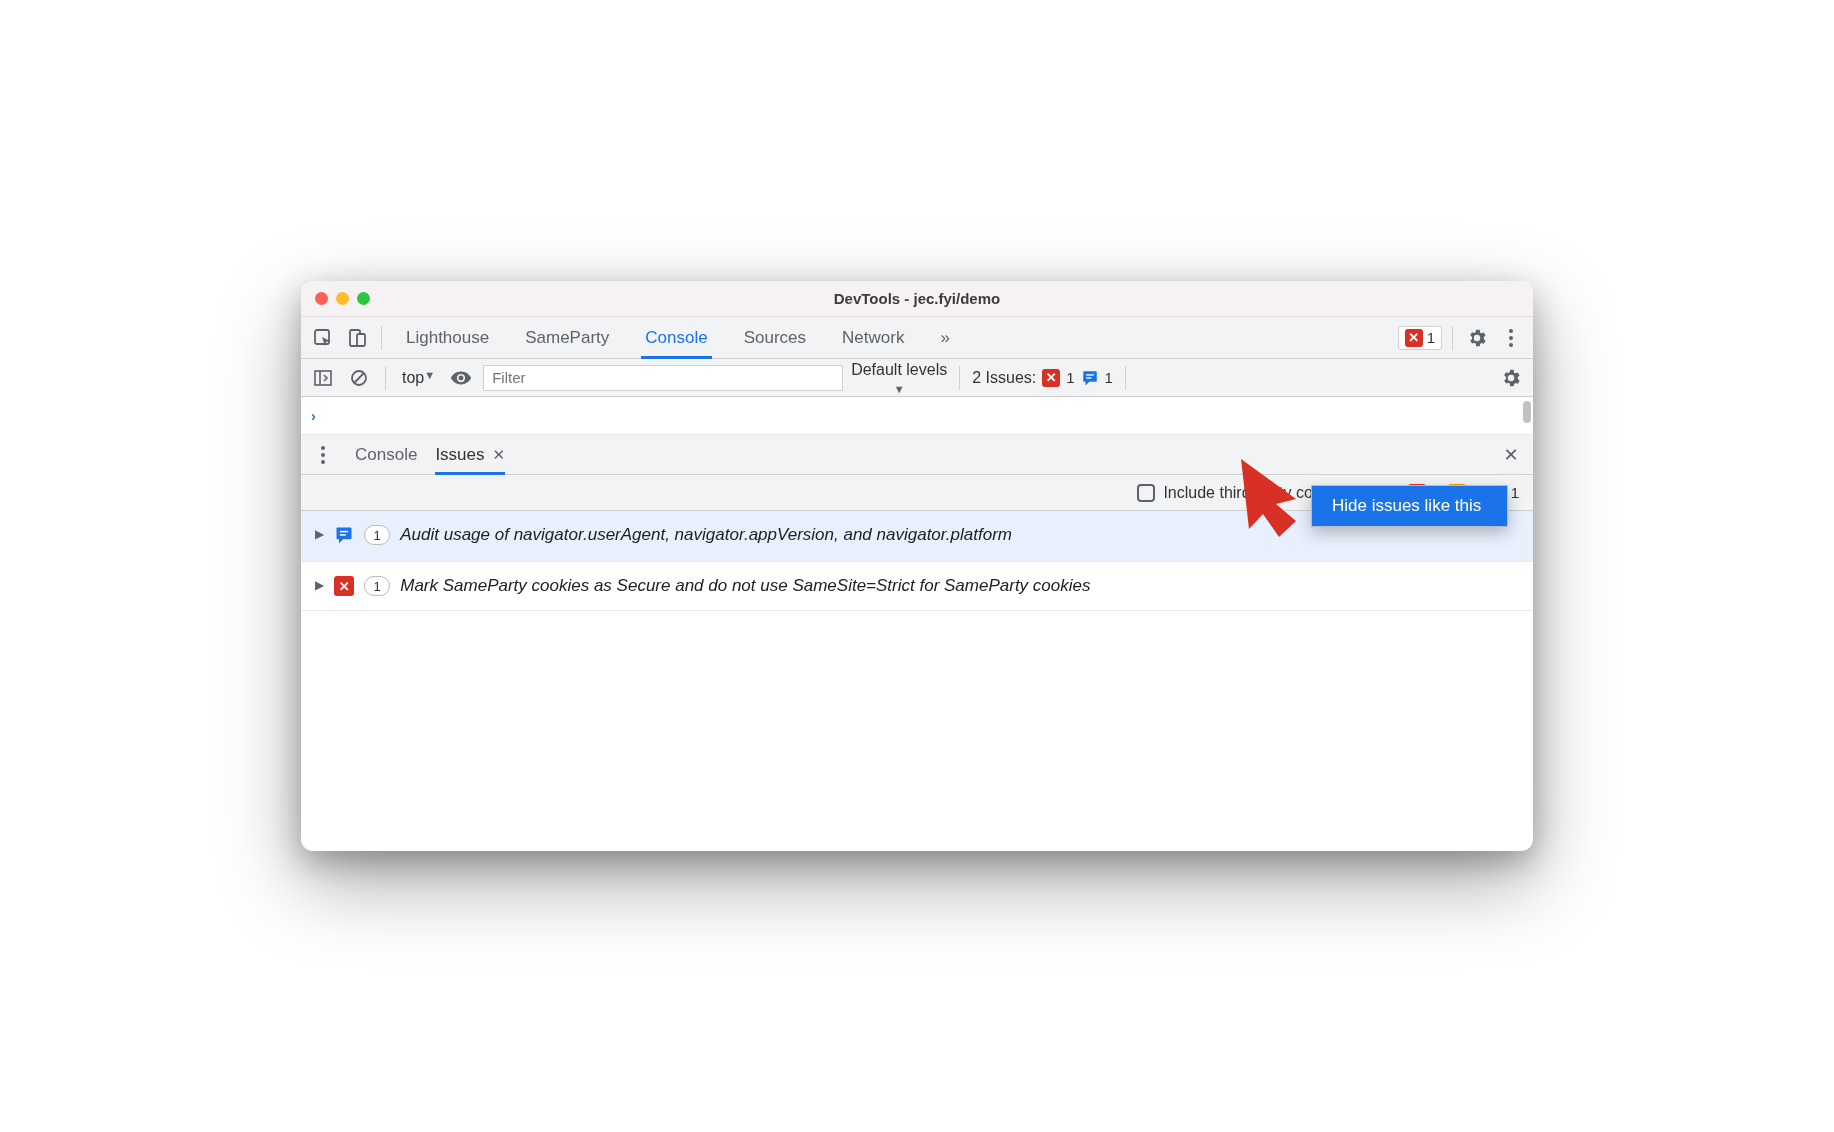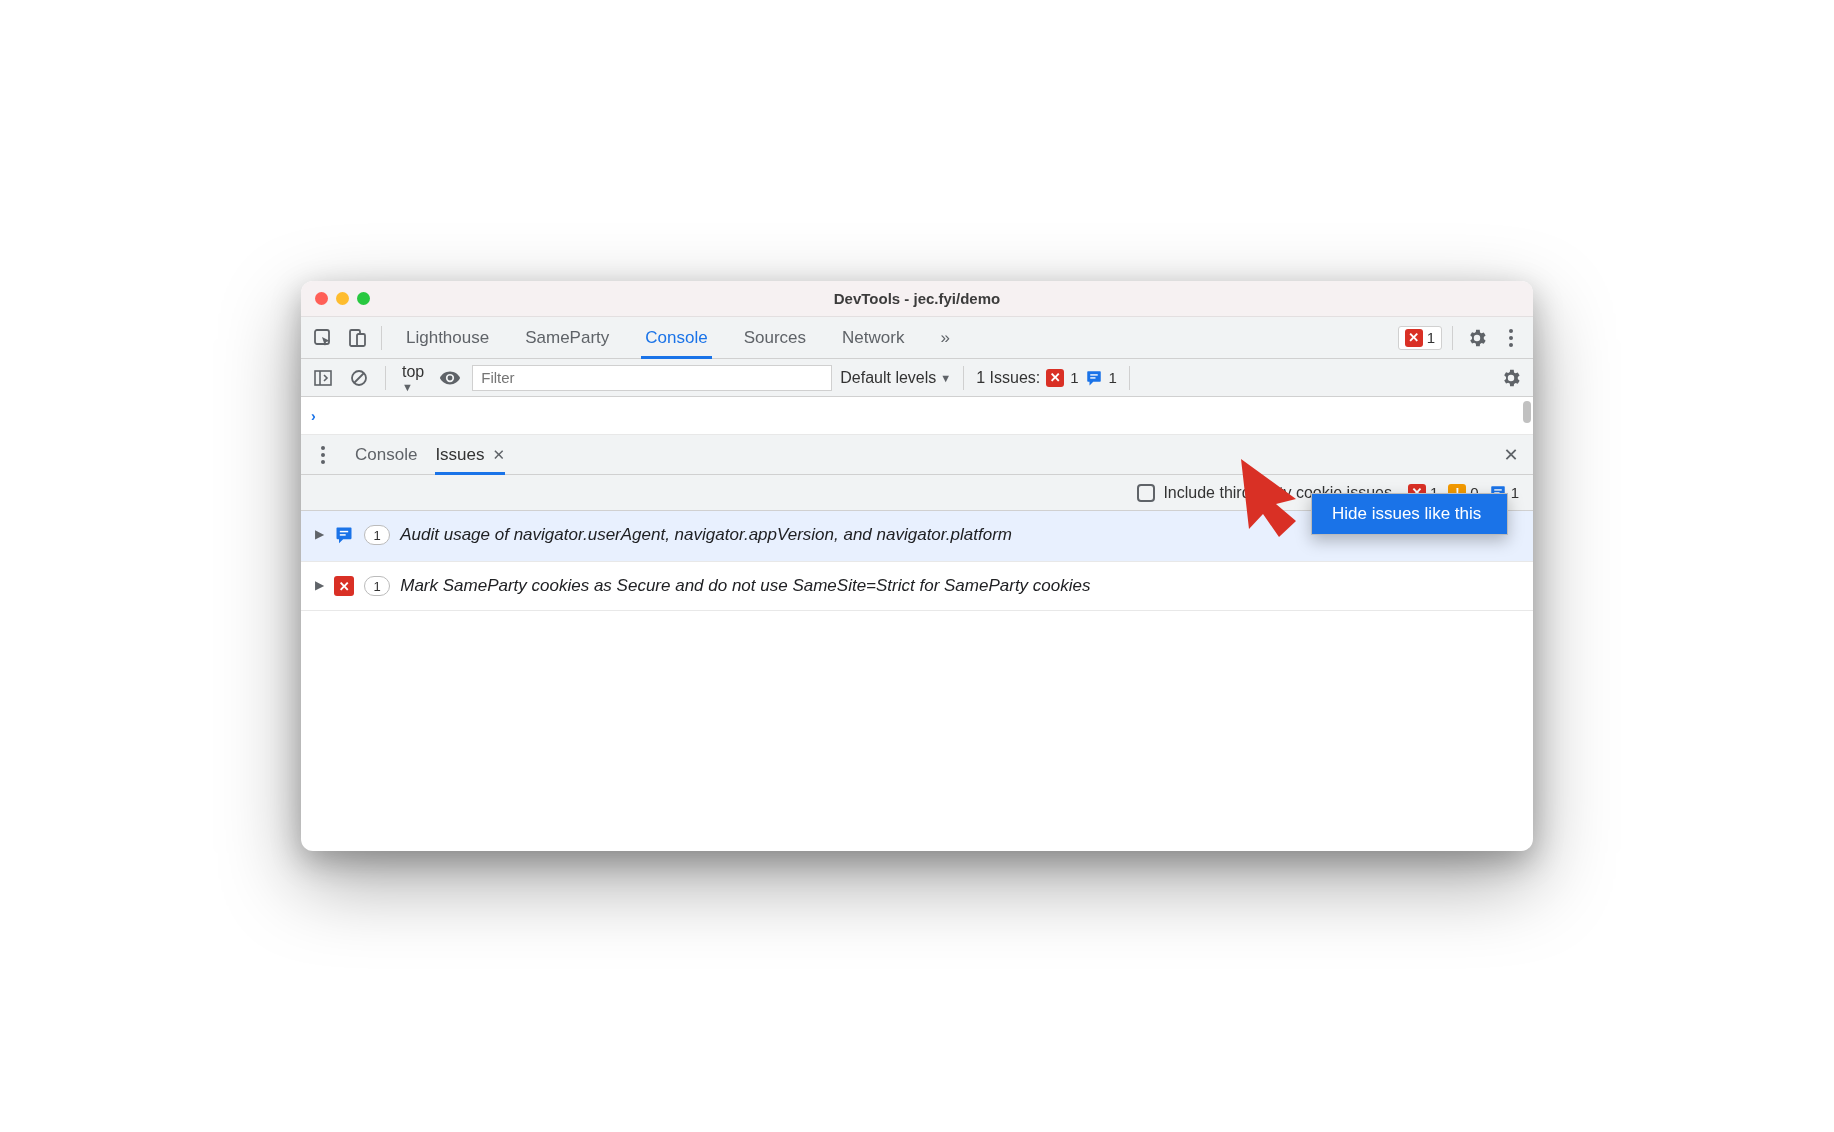--- a/index.html
+++ b/index.html
@@ -118,35 +118,35 @@
       align-items: center;
       padding: 0 8px;
       border-bottom: 1px solid #d0d0d0;
       gap: 8px;
     }
     .context-select {
       display: flex; gap: 0;
       font-size: 16px; color: #333;
       padding: 0 4px;
       cursor: pointer;
-      flex-direction: column;
     }
     .filter-input {
       flex: 0 0 360px;
       height: 26px;
       border: 1px solid #d0d0d0;
       background: #fff;
       padding: 12px 8px;
       font-size: 15px;
       color: #333;
     }
     .level-select {
       display: flex; align-items: center; gap: 4px;
       font-size: 16px; color: #333;
       cursor: pointer;
+      flex-direction: column;
     }
     .issues-link {
       display: flex; align-items: center; gap: 6px;
       font-size: 16px; color: #333;
       cursor: pointer;
     }
     .console-body {
       height: 38px;
       display: flex;
       align-items: center;
@@ -249,21 +249,21 @@
       font-style: italic;
     }
     .blank-area {
       height: 240px;
       border-radius: 0 0 12px 12px;
     }
 
     .context-menu {
       position: absolute;
       left: 1010px;
-      top: 212px;
+      top: 204px;
       background: #fff;
       border: 1px solid #bbb;
       box-shadow: 0 6px 16px rgba(0,0,0,0.25);
       z-index: 20;
     }
     .context-menu-item {
       padding: 10px 26px 10px 20px;
       font-size: 17px;
       color: #fff;
       background: #1a73e8;
@@ -362,21 +362,21 @@
           <path d="M12 5C7 5 2.7 8.1 1 12c1.7 3.9 6 7 11 7s9.3-3.1 11-7c-1.7-3.9-6-7-11-7Zm0 11.5A4.5 4.5 0 1 1 16.5 12 4.5 4.5 0 0 1 12 16.5Zm0-7.2A2.7 2.7 0 1 0 14.7 12 2.7 2.7 0 0 0 12 9.3Z"></path>
         </svg>
     </div>
     <input class="filter-input" placeholder="Filter" style="">
     <div class="level-select">
       <span>Default levels</span>
       <span class="triangle-down">▼</span>
     </div>
     <div class="divider-v"></div>
     <div class="issues-link">
-      <span>1 Issues:</span>
+      <span>2 Issues:</span>
       <div class="error-icon">✕</div>
       <span class="badge-num">1</span>
       <svg class="info-icon-svg" viewBox="0 0 24 24">
           <path d="M4 3h16a1 1 0 0 1 1 1v12a1 1 0 0 1-1 1H11l-5 5v-5H4a1 1 0 0 1-1-1V4a1 1 0 0 1 1-1Z"></path>
           <rect x="7" y="7" width="10" height="1.8" fill="#fff"></rect>
           <rect x="7" y="11" width="7" height="1.8" fill="#fff"></rect>
         </svg>
       <span class="badge-num">1</span>
     </div>
     <div class="divider-v"></div>

